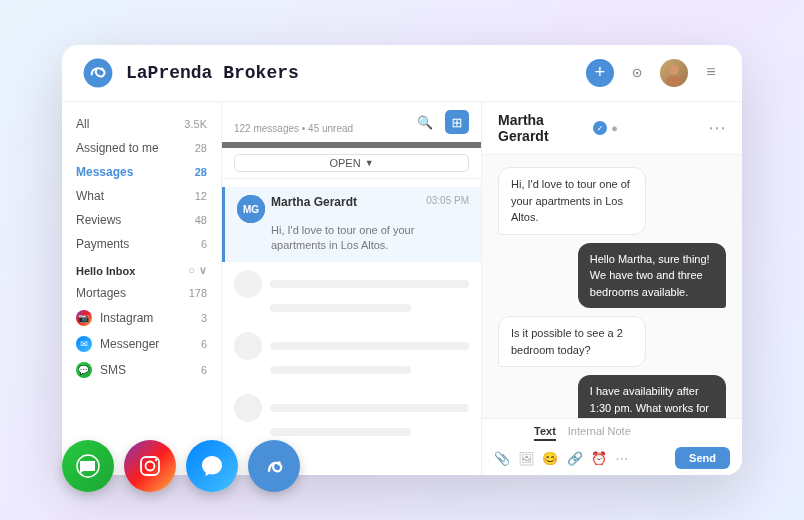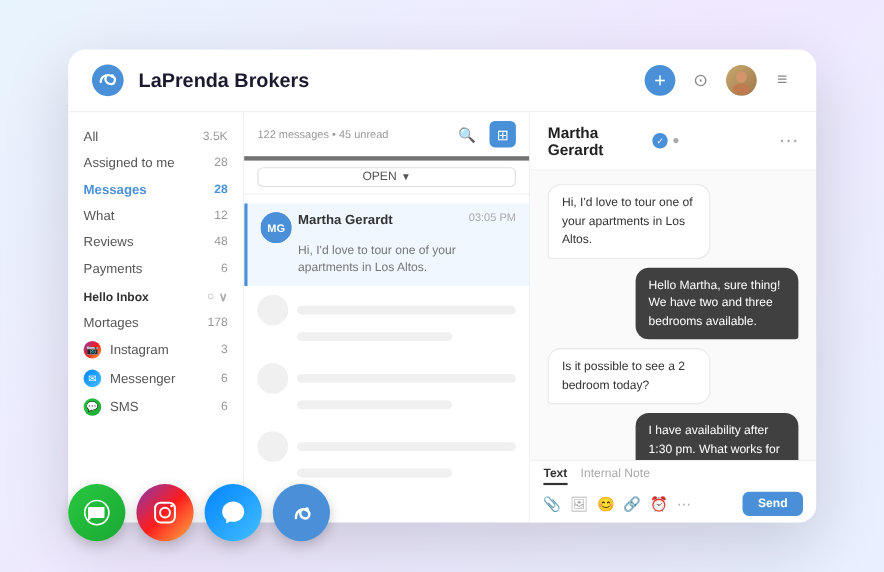--- a/index.html
+++ b/index.html
@@ -28,20 +28,21 @@
       z-index: 2;
     }
 
     
     .header {
       display: flex;
       align-items: center;
       padding: 12px 20px;
       border-bottom: 1px solid #f0f0f0;
       gap: 12px;
+      font-family: Liberation Mono, monospace;
     }
     .logo-icon {
       width: 32px;
       height: 32px;
     }
     .header-title {
       font-size: 18px;
       font-weight: 700;
       color: #1a1a2e;
       flex: 1;
@@ -162,23 +163,23 @@
     
     .middle-panel {
       width: 260px;
       border-right: 1px solid #f0f0f0;
       display: flex;
       flex-direction: column;
       flex-shrink: 0;
     }
     .panel-toolbar {
       display: flex;
-      align-items: center;
+      align-items: flex-end;
       padding: 8px 12px;
-      border-bottom: 4px solid #737373;
+      border-bottom: 6px solid #737373;
       gap: 8px;
     }
     .panel-meta {
       font-size: 10px;
       color: #999;
       flex: 1;
     }
     .toolbar-icon {
       width: 24px;
       height: 24px;
@@ -333,20 +334,21 @@
     }
     .chat-input-area {
       background: #fff;
       border-top: 1px solid #f0f0f0;
       padding: 6px 12px;
     }
     .chat-tabs {
       display: flex;
       gap: 12px;
       margin-bottom: 6px;
+      margin-left: 40px;
     }
     .chat-tab {
       font-size: 11px;
       color: #aaa;
       cursor: pointer;
       padding-bottom: 2px;
     }
     .chat-tab.active {
       color: #333;
       font-weight: 600;

